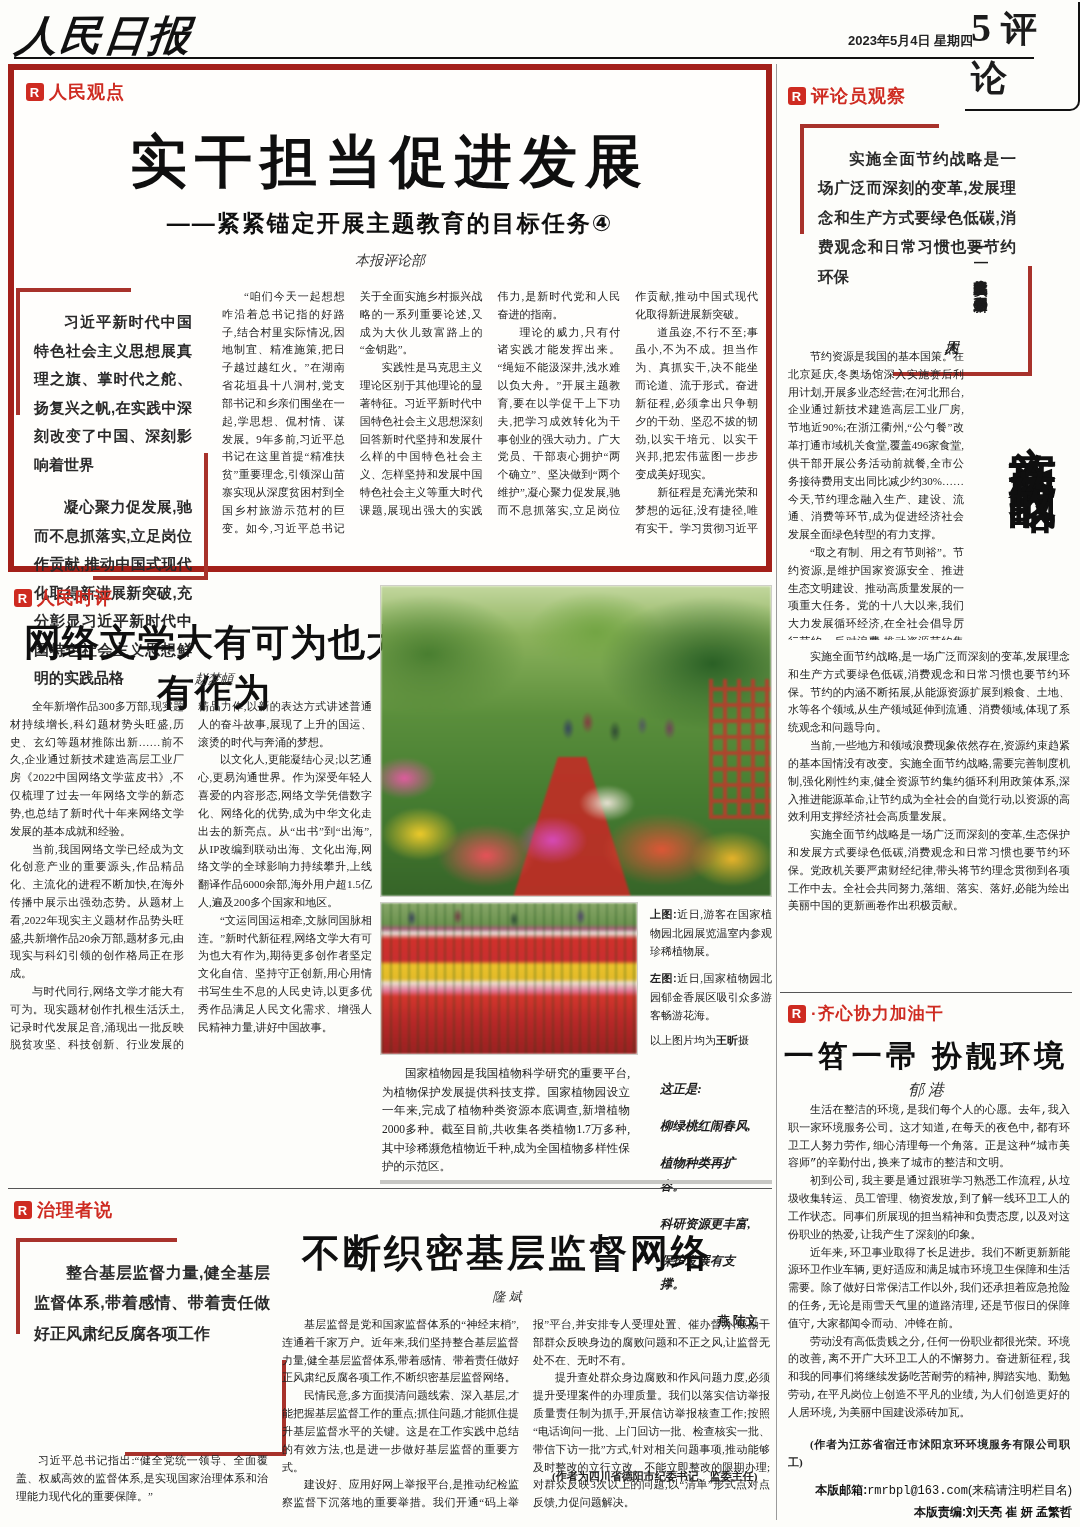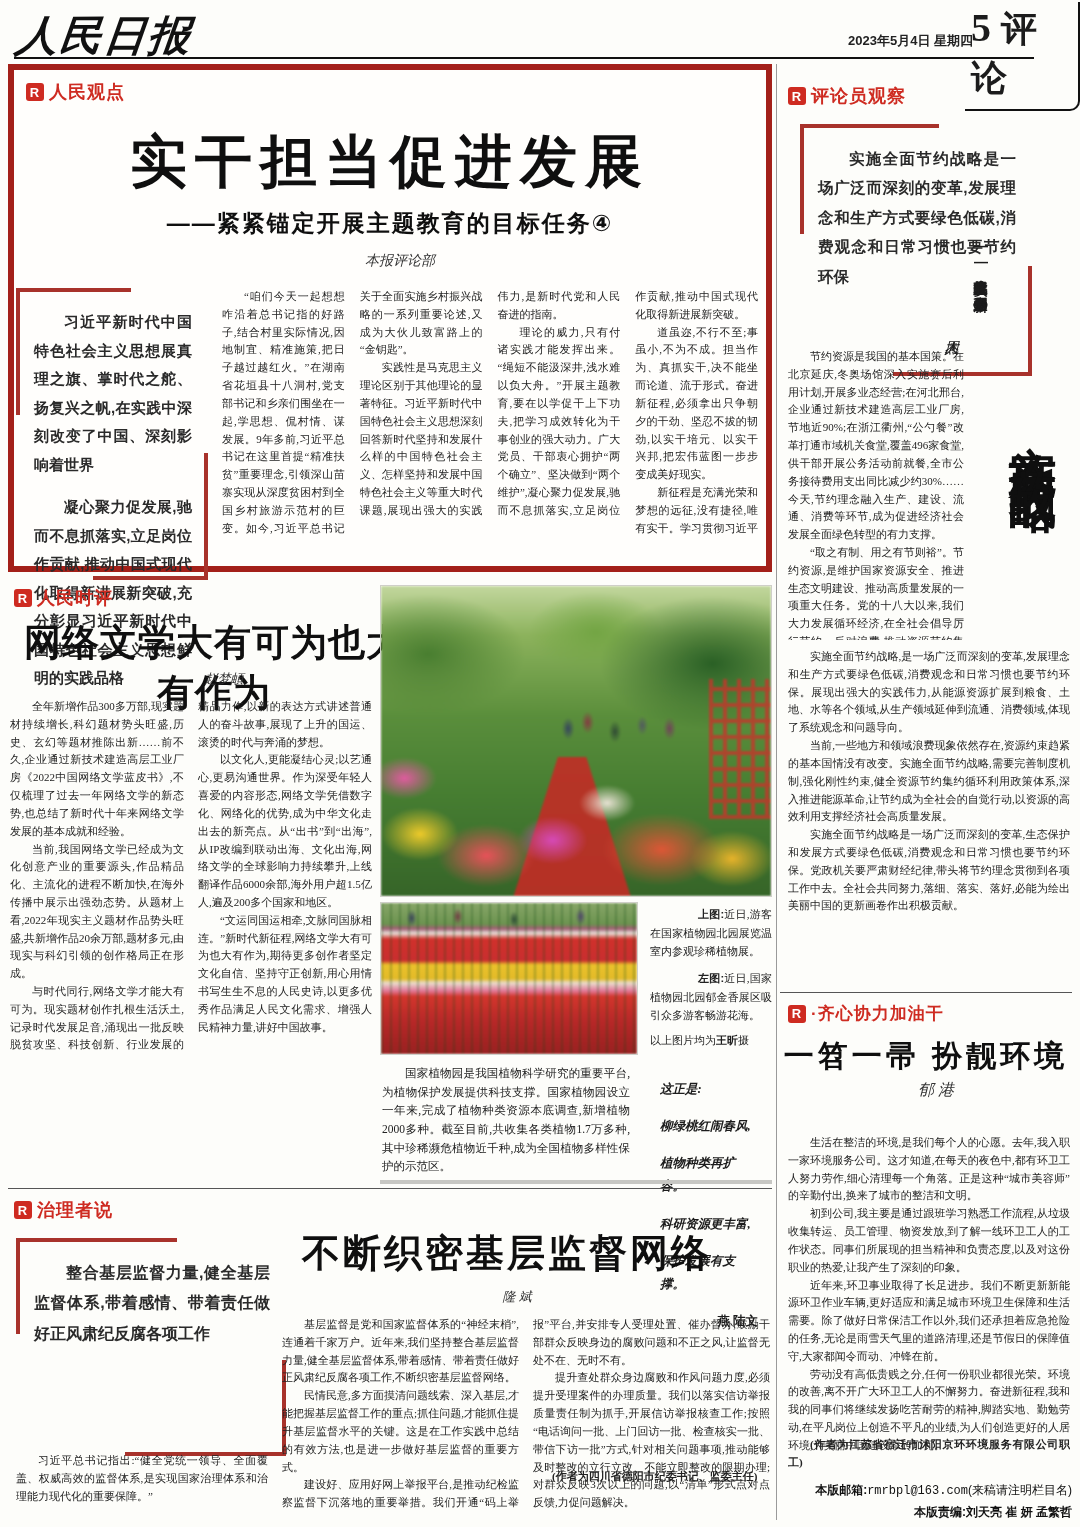--- a/index.html
+++ b/index.html
@@ -24,21 +24,21 @@
   
   .qbox{position:relative;padding:20px 16px 20px 18px;font-weight:700;font-size:15.5px;line-height:1.9;
         color:#2a2a2a;text-align:justify;font-family:"Liberation Sans",sans-serif;}
   .qbox p{margin:0 0 14px 0;text-indent:2em;}
   .qbox::before{content:"";position:absolute;left:0;top:0;width:58%;height:42%;
         border-left:4px solid #a8322b;border-top:4px solid #a8322b;}
   .qbox::after{content:"";position:absolute;right:0;bottom:0;width:58%;height:42%;
         border-right:4px solid #a8322b;border-bottom:4px solid #a8322b;}
   
   .headline{font-family:"Liberation Sans","DejaVu Sans",sans-serif;font-weight:900;color:#0f0f0f;text-align:center;}
-  .byline{text-align:center;font-style:italic;color:#333;padding-left:10px;}
+  .byline{text-align:center;font-style:italic;color:#333;}
   
   .col-body{font-size:11px;line-height:1.62;text-align:justify;overflow:hidden;color:#222;}
   .col-body p{margin:0;text-indent:2em;}
   .col-body p.note{font-weight:700;text-indent:2em;}
   .cols2{column-count:2;column-gap:14px;}
   .cols4{column-count:4;column-gap:15px;}
   
   .red-box{position:absolute;left:8px;top:64px;width:764px;height:508px;border:6px solid #a32019;
         box-sizing:border-box;background:#fffefc;}
   
@@ -80,21 +80,21 @@
        #c23a32 62%,#a92c2c 78%,#8c2424 100%);}
   .p2-stems{position:absolute;inset:0;background:
      repeating-linear-gradient(90deg,rgba(20,70,20,.28) 0 2px,transparent 2px 9px);}
   .p2-people{position:absolute;inset:0;background:
      radial-gradient(7px 12px at 12% 10%,#3a4257,transparent 70%),
      radial-gradient(7px 12px at 30% 9%,#6b3b43,transparent 70%),
      radial-gradient(7px 12px at 52% 11%,#2f4a36,transparent 70%),
      radial-gradient(7px 12px at 78% 9%,#4d4566,transparent 70%);}
   
   .cap{font-size:11px;line-height:1.7;text-align:justify;color:#222;}
-  .cap b{font-family:"Liberation Sans",sans-serif;margin-left:48px;}
+  .cap b{font-family:"Liberation Sans",sans-serif;}
   .credit{font-size:11px;margin-top:8px;}
   .credit b{font-family:"Liberation Sans",sans-serif;}
   .poem{font-size:12.5px;font-weight:600;line-height:1.85;font-style:italic;}
   .poem p{margin:14px;}
   .poem .pa{text-align:right;font-style:normal;font-weight:700;margin-top:4px;}
   .footer-line{font-size:12px;text-align:right;font-family:"Liberation Sans",sans-serif;color:#111;}
 </style>
 </head>
 <body>
 
@@ -226,34 +226,34 @@
 
   <div class="vert headline" style="position:absolute;left:1002px;top:212px;height:440px;font-size:47px;letter-spacing:6px;">实施全面节约战略</div>
   <div class="vert" style="position:absolute;left:972px;top:238px;height:410px;font-size:14px;font-weight:700;font-family:'Liberation Sans',sans-serif;">——落实重大发展战略,开创事业新局⑯</div>
   <div class="vert" style="position:absolute;left:942px;top:330px;height:90px;font-size:14px;font-style:italic;">周人杰</div>
 
   <div class="col-body" style="position:absolute;left:788px;top:348px;width:176px;height:292px;">
     <p>节约资源是我国的基本国策。在北京延庆,冬奥场馆深入实施赛后利用计划,开展多业态经营;在河北邢台,企业通过新技术建造高层工业厂房,节地近90%;在浙江衢州,“公勺餐”改革打通市域机关食堂,覆盖496家食堂,供干部开展公务活动前就餐,全市公务接待费用支出同比减少约30%……今天,节约理念融入生产、建设、流通、消费等环节,成为促进经济社会发展全面绿色转型的有力支撑。</p>
     <p>“取之有制、用之有节则裕”。节约资源,是维护国家资源安全、推进生态文明建设、推动高质量发展的一项重大任务。党的十八大以来,我们大力发展循环经济,在全社会倡导厉行节约、反对浪费,推动资源节约集约高效利用,取得积极成效。2012年至2021年,全国单位GDP能耗累计降低26.4%,万元GDP用水量下降45%左右,主要资源产出率提高约58%。党的二十大报告强调:“实施全面节约战略,推进各类资源节约集约利用,加快构建废弃物循环利用体系。”</p>
   </div>
   <div class="col-body" style="position:absolute;left:788px;top:648px;width:282px;height:336px;">
-    <p>实施全面节约战略,是一场广泛而深刻的变革,发展理念和生产方式要绿色低碳,消费观念和日常习惯也要节约环保。展现出强大的实践伟力,从能源资源扩展到粮食、土地、水等各个领域,从生产领域延伸到流通、消费领域,体现了系统观念和问题导向。</p>
+    <p>实施全面节约战略,是一场广泛而深刻的变革,发展理念和生产方式要绿色低碳,消费观念和日常习惯也要节约环保。节约的内涵不断拓展,从能源资源扩展到粮食、土地、水等各个领域,从生产领域延伸到流通、消费领域,体现了系统观念和问题导向。</p>
     <p>当前,一些地方和领域浪费现象依然存在,资源约束趋紧的基本国情没有改变。实施全面节约战略,需要完善制度机制,强化刚性约束,健全资源节约集约循环利用政策体系,深入推进能源革命,让节约成为全社会的自觉行动,以资源的高效利用支撑经济社会高质量发展。</p>
     <p>实施全面节约战略是一场广泛而深刻的变革,生态保护和发展方式要绿色低碳,消费观念和日常习惯也要节约环保。党政机关要严肃财经纪律,带头将节约理念贯彻到各项工作中去。全社会共同努力,落细、落实、落好,必能为绘出美丽中国的更新画卷作出积极贡献。</p>
   </div>
 
   <div class="hrule" style="left:780px;top:992px;width:292px;background:#555;"></div>
 
   <div class="tag" style="position:absolute;left:788px;top:1002px;font-size:19px;">
     <span class="ic">R</span>
     <span class="suffix" style="font-size:17px;">·齐心协力加油干</span>
   </div>
   <div class="headline" style="position:absolute;left:780px;top:1036px;width:292px;font-size:30px;letter-spacing:4px;">一笤一帚 扮靓环境</div>
   <div class="byline" style="position:absolute;left:780px;top:1080px;width:292px;font-size:16px;">郁 港</div>
-  <div class="col-body" style="position:absolute;left:788px;top:1134px;width:282px;height:332px;">
+  <div class="col-body" style="position:absolute;left:788px;top:1102px;width:282px;height:332px;font-family:Liberation Mono, monospace;">
       <p>生活在整洁的环境,是我们每个人的心愿。去年,我入职一家环境服务公司。这才知道,在每天的夜色中,都有环卫工人努力劳作,细心清理每一个角落。正是这种“城市美容师”的辛勤付出,换来了城市的整洁和文明。</p>
       <p>初到公司,我主要是通过跟班学习熟悉工作流程,从垃圾收集转运、员工管理、物资发放,到了解一线环卫工人的工作状态。同事们所展现的担当精神和负责态度,以及对这份职业的热爱,让我产生了深刻的印象。</p>
       <p>近年来,环卫事业取得了长足进步。我们不断更新新能源环卫作业车辆,更好适应和满足城市环境卫生保障和生活需要。除了做好日常保洁工作以外,我们还承担着应急抢险的任务,无论是雨雪天气里的道路清理,还是节假日的保障值守,大家都闻令而动、冲锋在前。</p>
       <p>劳动没有高低贵贱之分,任何一份职业都很光荣。环境的改善,离不开广大环卫工人的不懈努力。奋进新征程,我和我的同事们将继续发扬吃苦耐劳的精神,脚踏实地、勤勉劳动,在平凡岗位上创造不平凡的业绩,为人们创造更好的人居环境,为美丽中国建设添砖加瓦。</p>
     </div>
   <div class="col-body" style="position:absolute;left:788px;top:1436px;width:282px;height:34px;">
     <p class="note">(作者为江苏省宿迁市沭阳京环环境服务有限公司职工)</p>
   </div>
 
   <div class="footer-line" style="position:absolute;left:780px;top:1482px;width:292px;font-weight:700;">

